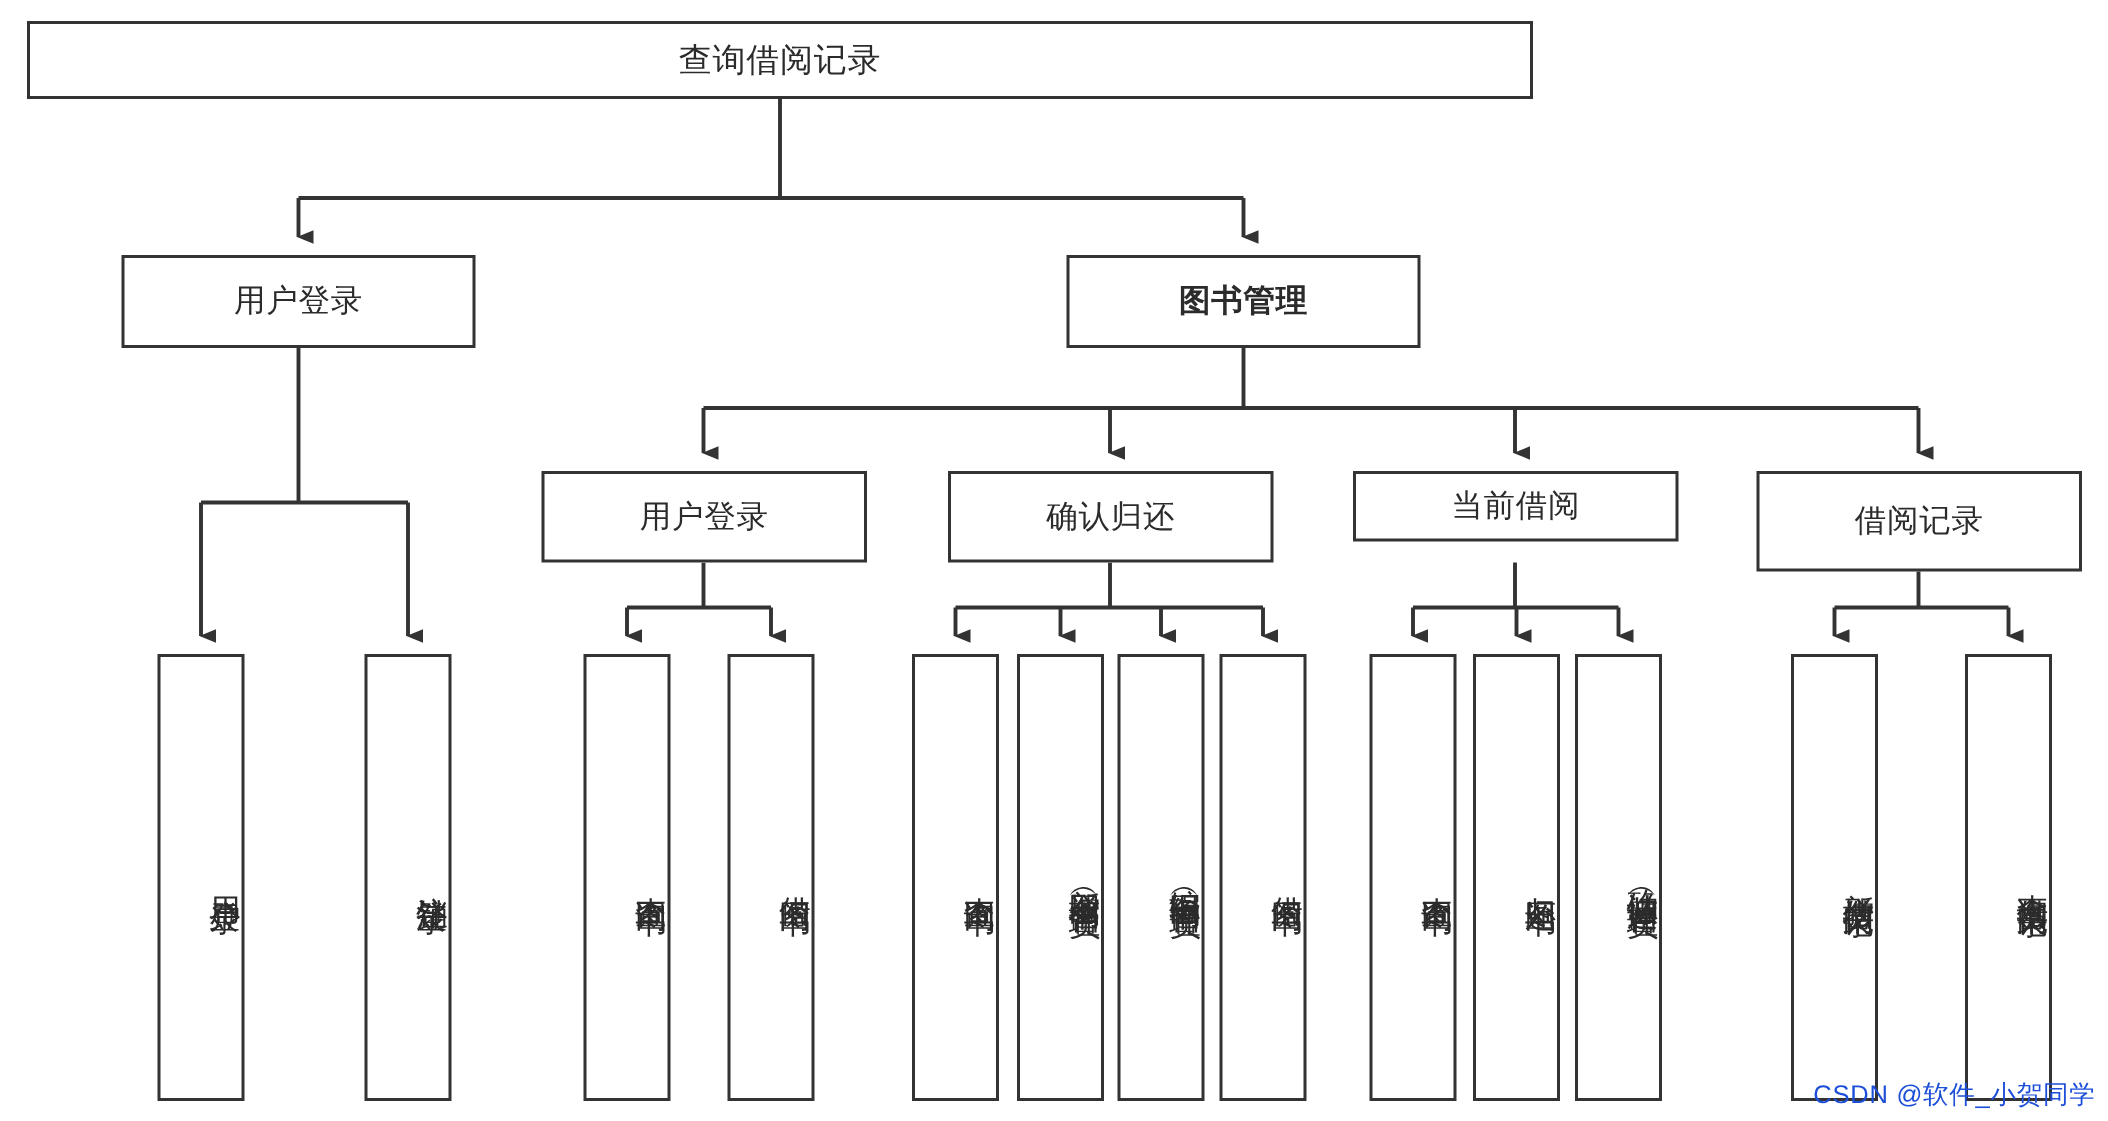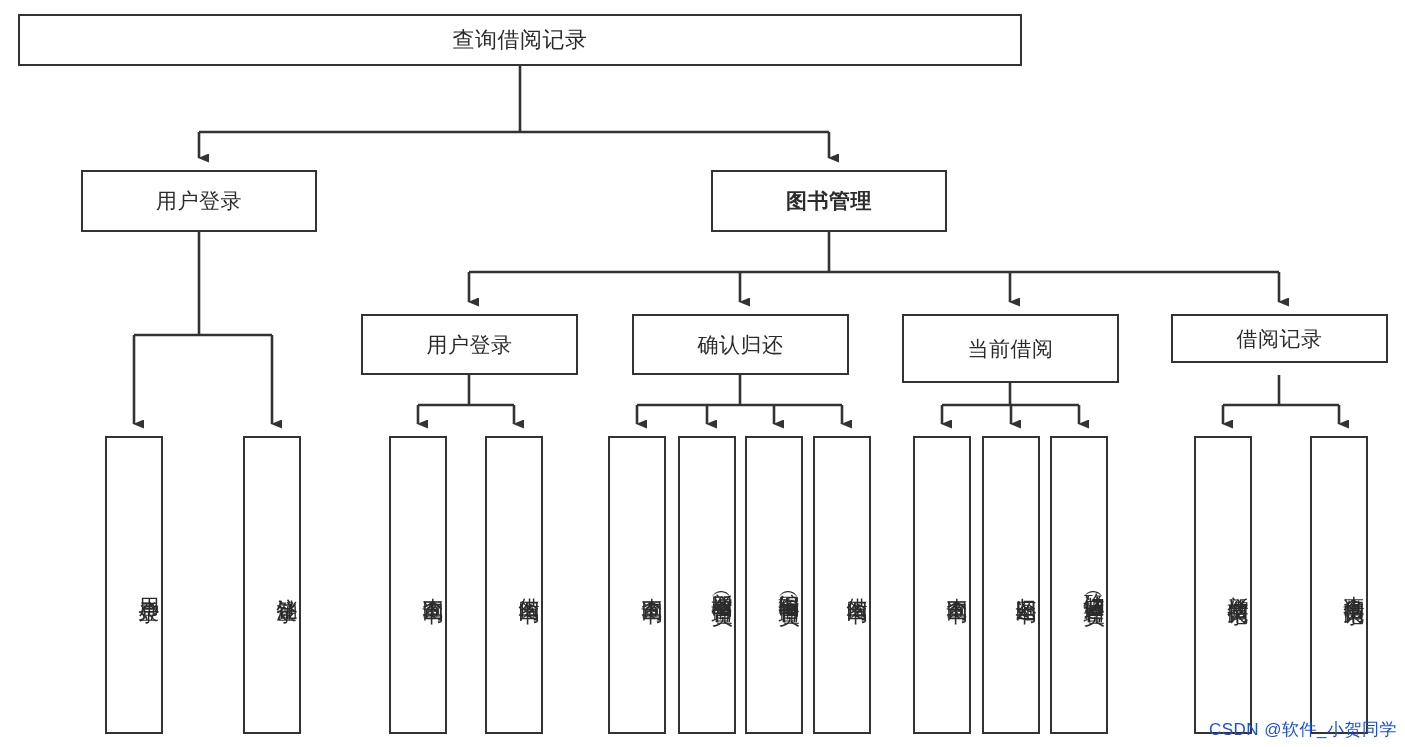--- a/index.html
+++ b/index.html
@@ -133,24 +133,24 @@
   <div class="node node-h" style="left:711px; top:170px; width:236px; height:62px;font-weight:bold;">
     <span class="label">图书管理</span>
   </div>
 
   <div class="node node-h" style="left:361px; top:314px; width:217px; height:61px;">
     <span class="label">用户登录</span>
   </div>
   <div class="node node-h" style="left:632px; top:314px; width:217px; height:61px;">
     <span class="label">确认归还</span>
   </div>
-  <div class="node node-h" style="left:902px; top:314px; width:217px; height:69px;align-items:center;">
+  <div class="node node-h" style="left:902px; top:314px; width:217px; height:47px;align-items:center;">
     <span class="label">当前借阅</span>
   </div>
-  <div class="node node-h" style="left:1171px; top:314px; width:217px; height:49px;">
+  <div class="node node-h" style="left:1171px; top:314px; width:217px; height:67px;">
     <span class="label">借阅记录</span>
   </div>
 
   <div class="node node-v" style="left:105px; top:436px; width:58px; height:298px;">
     <span class="label">用户登录</span>
   </div>
   <div class="node node-v" style="left:243px; top:436px; width:58px; height:298px;">
     <span class="label">注销登录</span>
   </div>
 

